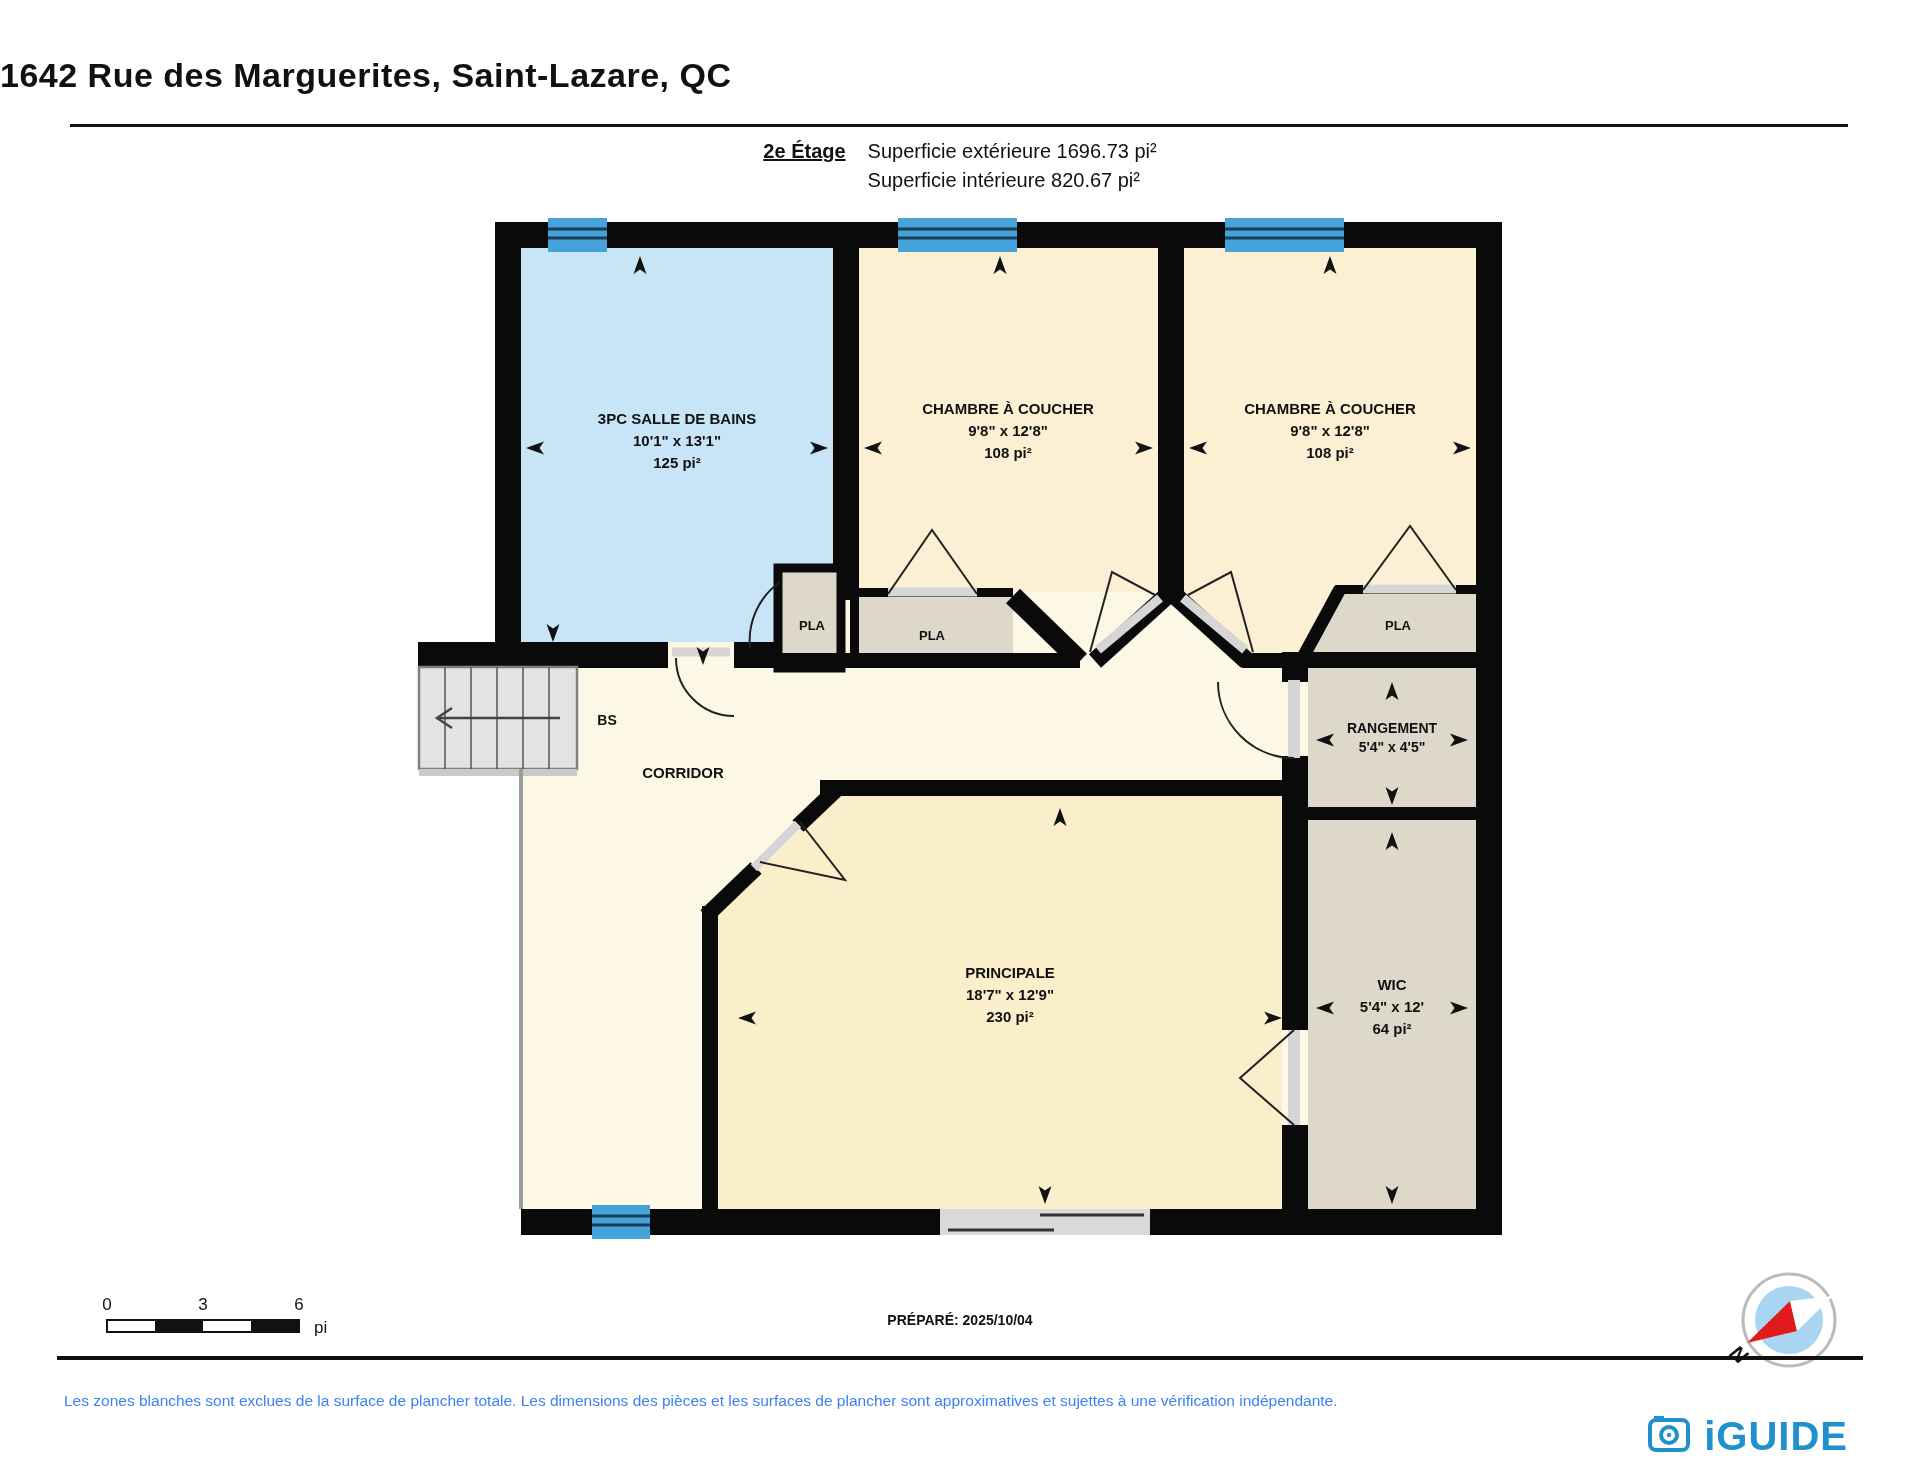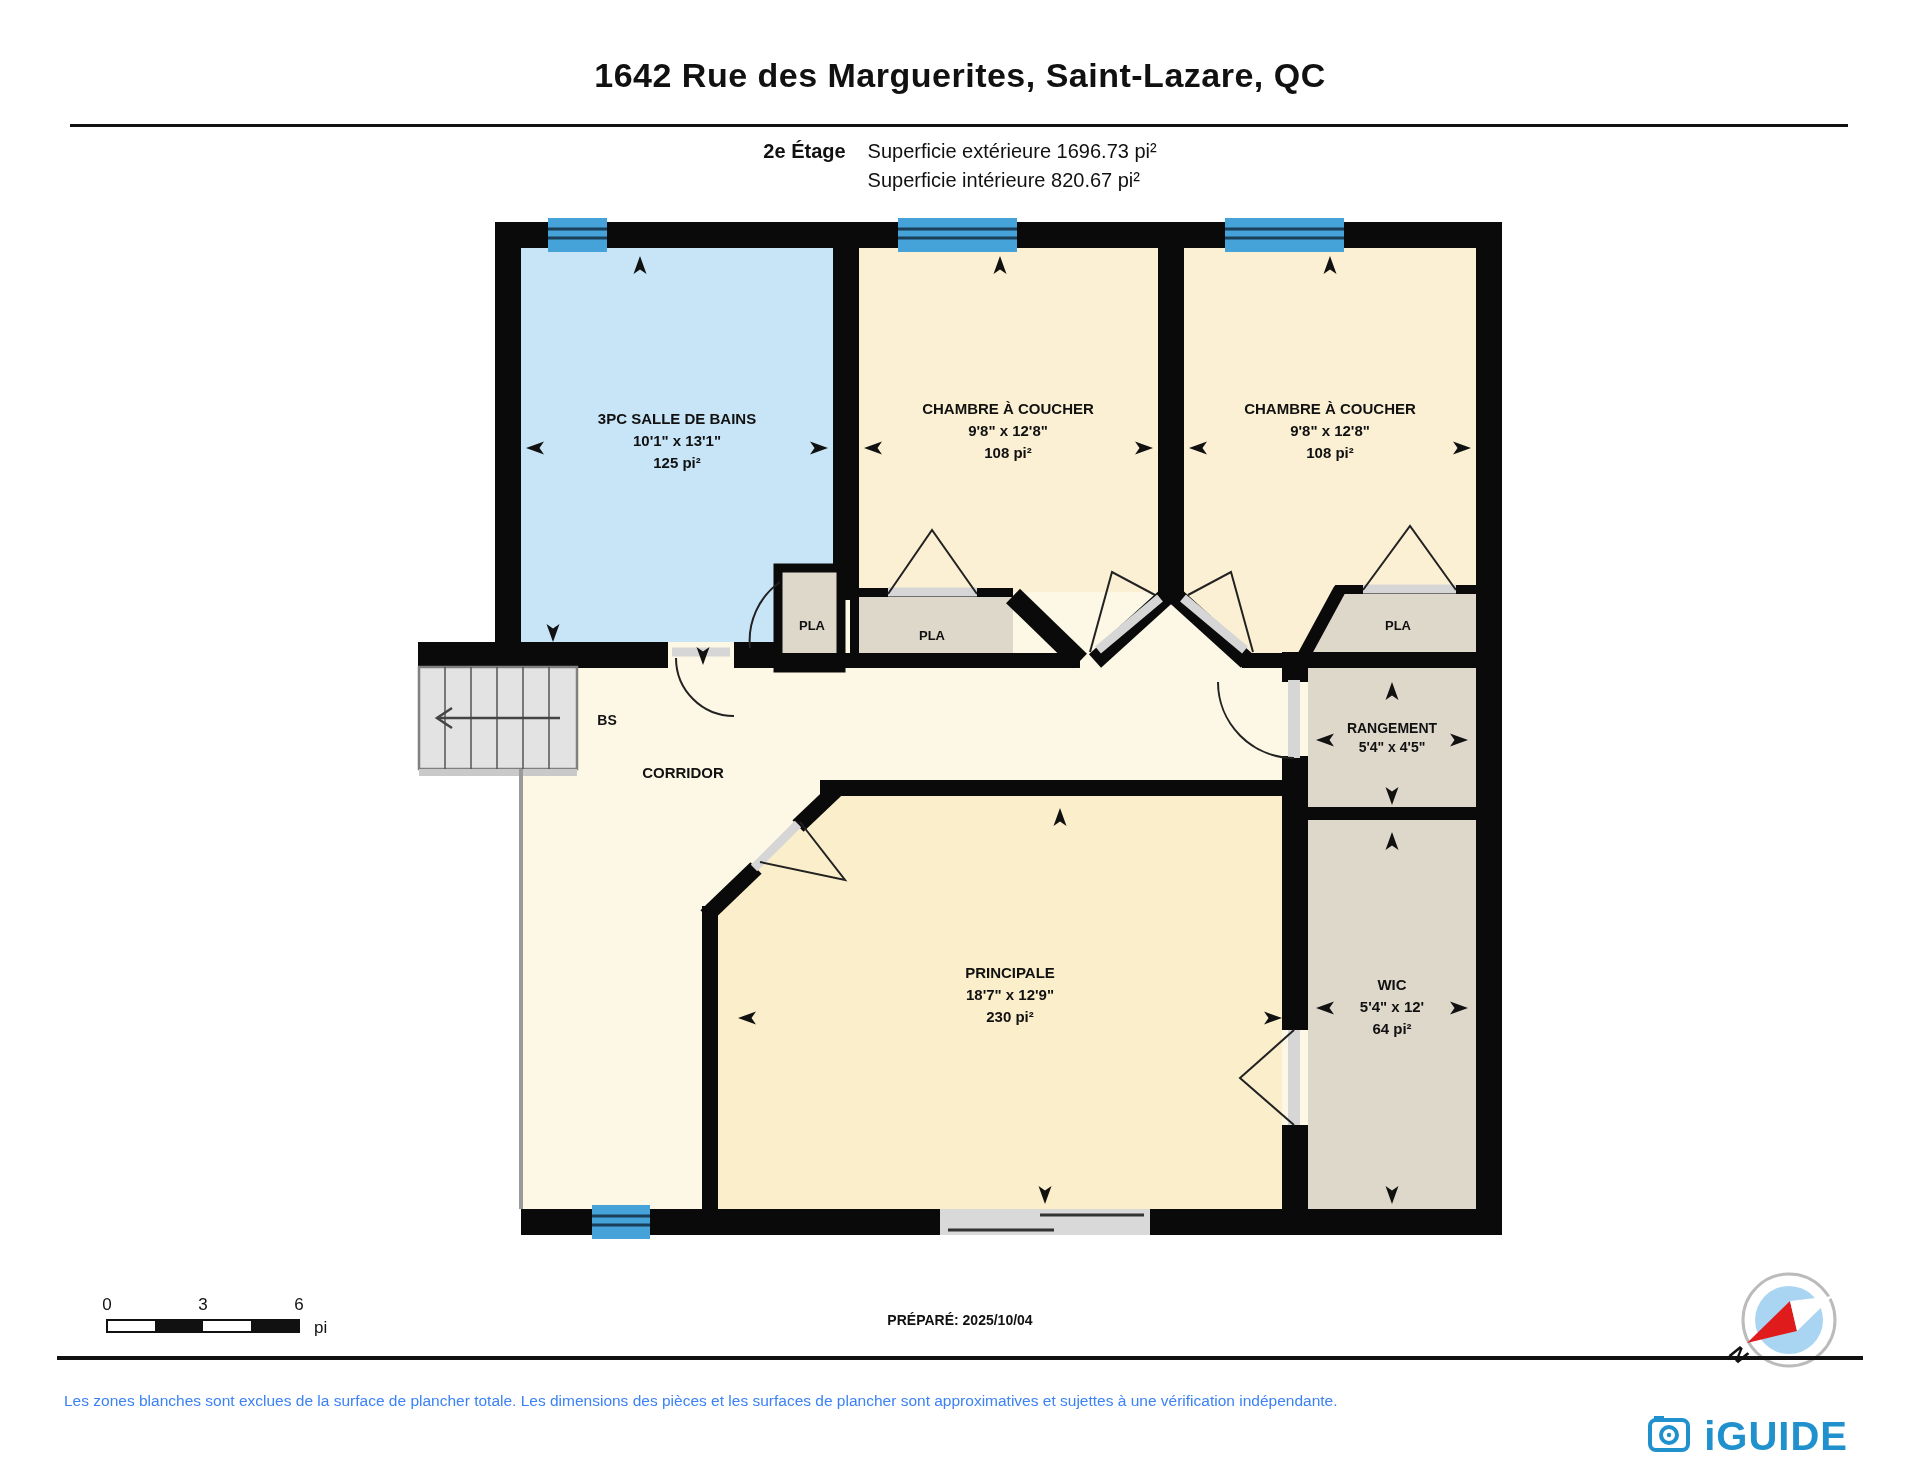--- a/index.html
+++ b/index.html
@@ -1,22 +1,22 @@
 <!DOCTYPE html>
 <html><head>
 <meta charset="utf-8">
 <style>
   html,body{margin:0;padding:0;background:#ffffff;}
   body{width:1920px;height:1483px;position:relative;font-family:"Liberation Sans",sans-serif;color:#111;}
   .abs{position:absolute;}
-  #title{top:56px;left:0;width:1920px;text-align:center;font-size:34px;font-weight:bold;letter-spacing:.5px;}
+  #title{top:56px;left:0;width:1920px;font-size:34px;font-weight:bold;letter-spacing:.5px;}
   #title-rule{top:124px;left:70px;width:1778px;height:3px;background:#111;}
   #subtitle{top:140px;left:0;width:1920px;display:flex;justify-content:center;}
   #subtitle .grid{display:grid;grid-template-columns:auto auto;column-gap:22px;row-gap:6px;font-size:20px;}
-  #subtitle .fl{font-weight:bold;text-align:right;}
+  #subtitle .fl{font-weight:bold;text-align:right;text-decoration:underline;}
   #plan-svg{top:0;left:0;}
   #prepared{top:1312px;left:0;width:1920px;text-align:center;font-weight:bold;font-size:14px;}
   #footer-rule{top:1356px;left:57px;width:1806px;height:4px;background:#111;}
   #disclaimer{top:1392px;left:64px;font-size:15.5px;color:#3b82f6;}
   #brand{top:1414px;right:72px;display:flex;align-items:flex-start;gap:12px;color:#2191cd;}
   #brand .brand-text{font-size:40px;font-weight:600;letter-spacing:1px;color:#2191cd;}
   svg text{font-family:"Liberation Sans",sans-serif;fill:#111;}
   .rlabel{font-size:15px;font-weight:bold;text-anchor:middle;}
   .slabel{font-size:13px;font-weight:bold;text-anchor:middle;}
   .tick{font-size:17px;text-anchor:middle;}

